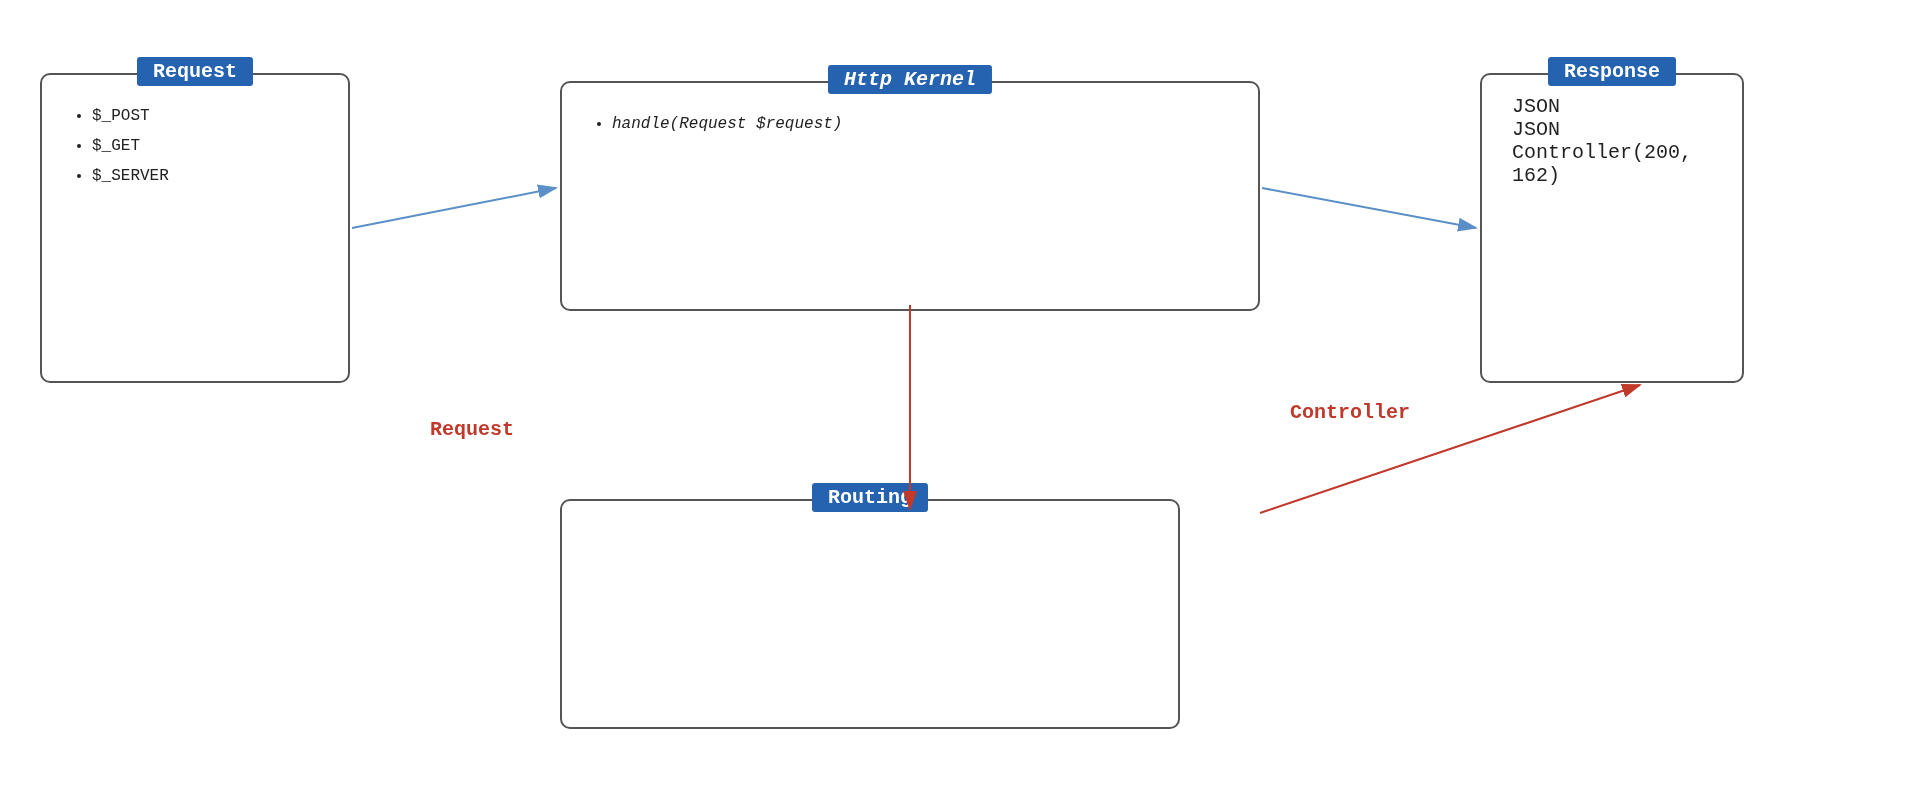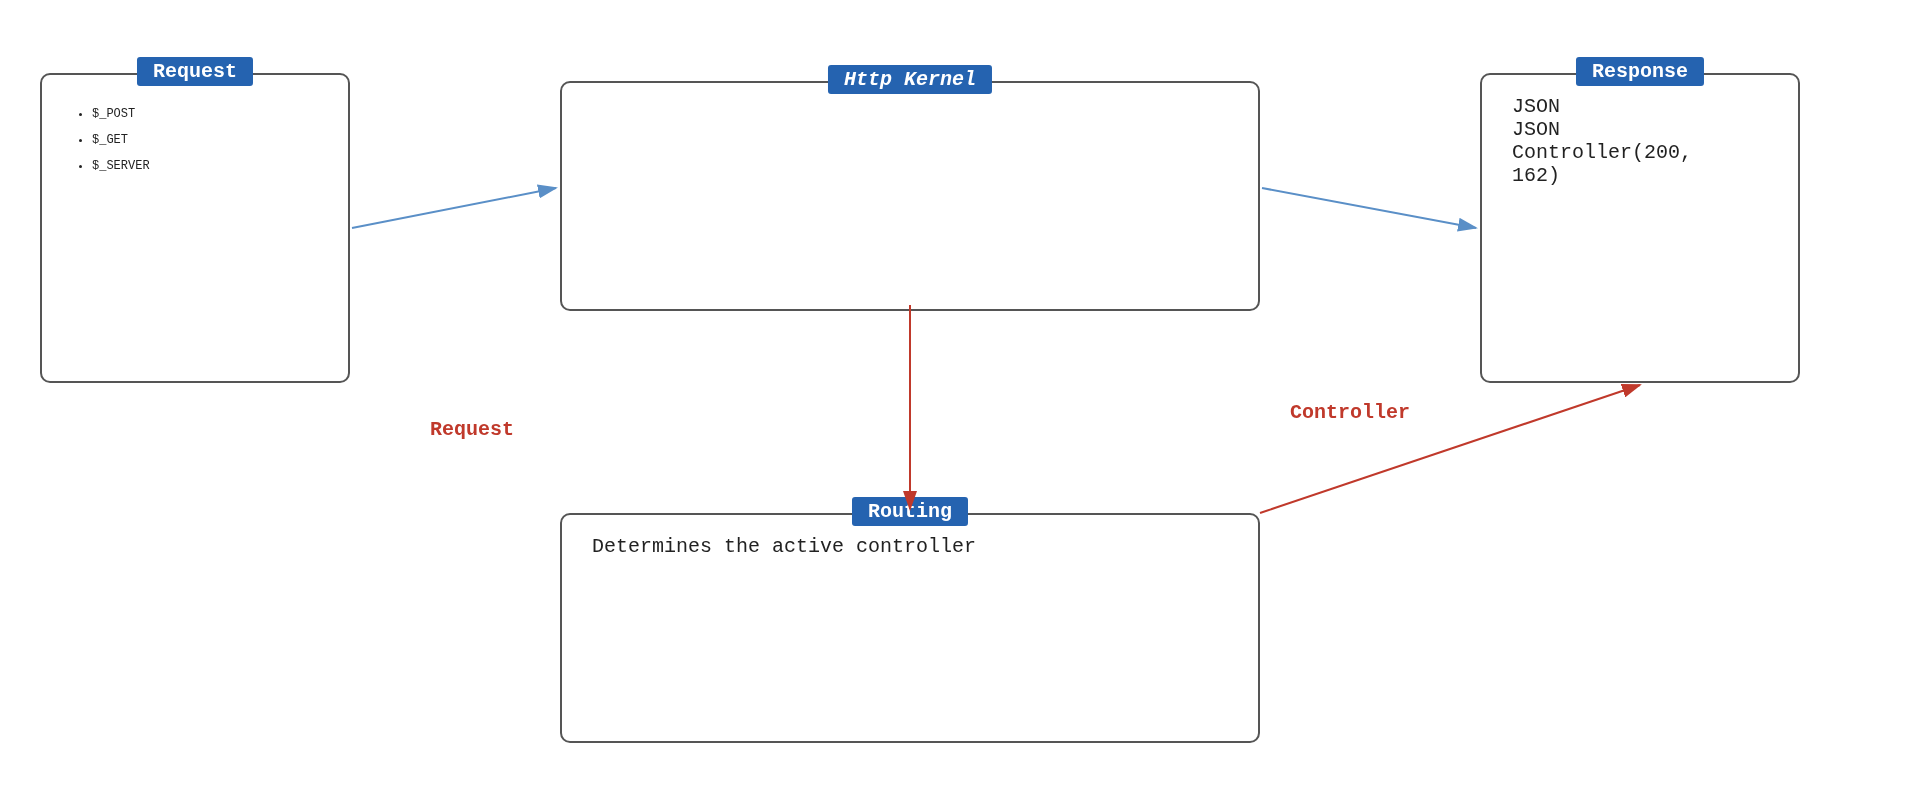--- a/index.html
+++ b/index.html
@@ -50,21 +50,21 @@
       color: #222;
     }
 
     .box-content ul {
       list-style: disc;
       padding-left: 20px;
     }
 
     .box-content ul li {
       margin: 12px 0;
-      font-size: 12px;
+      font-size: 16px;
     }
 
     
     #box-request {
       left: 40px;
       top: 50px;
       width: 310px;
       height: 310px;
     }
 
@@ -74,29 +74,29 @@
       top: 58px;
       width: 700px;
       height: 230px;
       font-style: italic;
     }
 
     
     #box-response {
       left: 1480px;
       top: 50px;
-      width: 320px;
+      width: 264px;
       height: 310px;
     }
 
     
     #box-routing {
       left: 560px;
-      top: 490px;
-      width: 700px;
+      top: 476px;
+      width: 620px;
       height: 230px;
     }
 
     
     .arrows-svg {
       position: absolute;
       top: 0;
       left: 0;
       width: 1919px;
       height: 790px;
@@ -133,37 +133,39 @@
       <ul>
         <li>$_POST</li>
         <li>$_GET</li>
         <li>$_SERVER</li>
       </ul>
     </div>
   </div>
 
   <div class="box" id="box-kernel">
     <div class="box-label">Http Kernel</div>
+    <div class="box-content">
+      <ul>
+        <li>handle(Request $request)</li>
+      </ul>
+    </div>
   </div>
 
   <div class="box" id="box-response">
     <div class="box-label">Response</div>
     <div class="box-content">
       <div>JSON</div>
       <div>JSON</div>
       <div>Controller(200,</div>
       <div>162)</div>
     </div>
   </div>
 
   <div class="box" id="box-routing">
     <div class="box-label">Routing</div>
-    <div class="box-content">
-      <span>Determines the active controller</span>
-    </div>
   </div>
 
   <div class="arrow-label" id="label-request-down">Request</div>
   <div class="arrow-label" id="label-controller-up">Controller</div>
 
   <svg class="arrows-svg">
     <defs>
 
       <marker id="arrowBlue" markerWidth="10" markerHeight="7" refX="9" refY="3.5" orient="auto">
         <polygon points="0 0, 10 3.5, 0 7" fill="#5a8fc7"></polygon>

